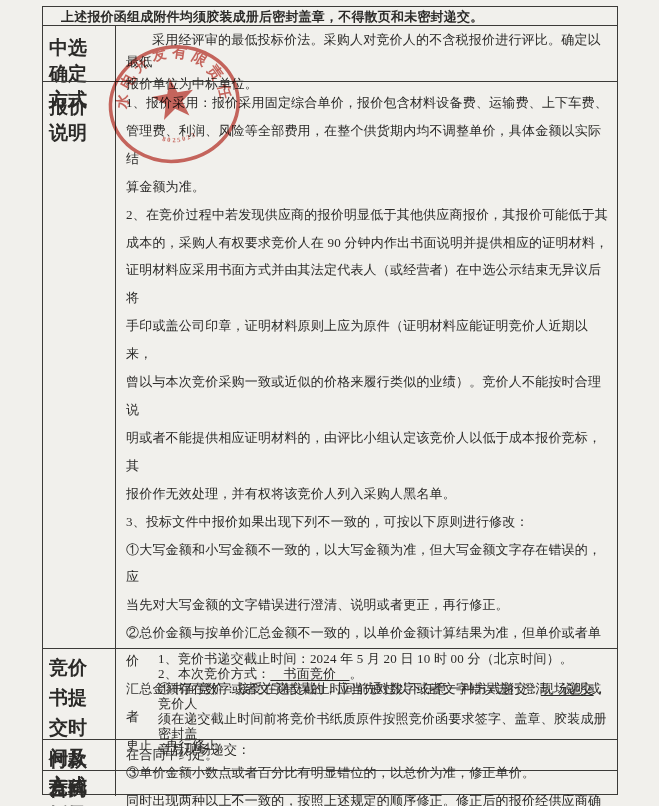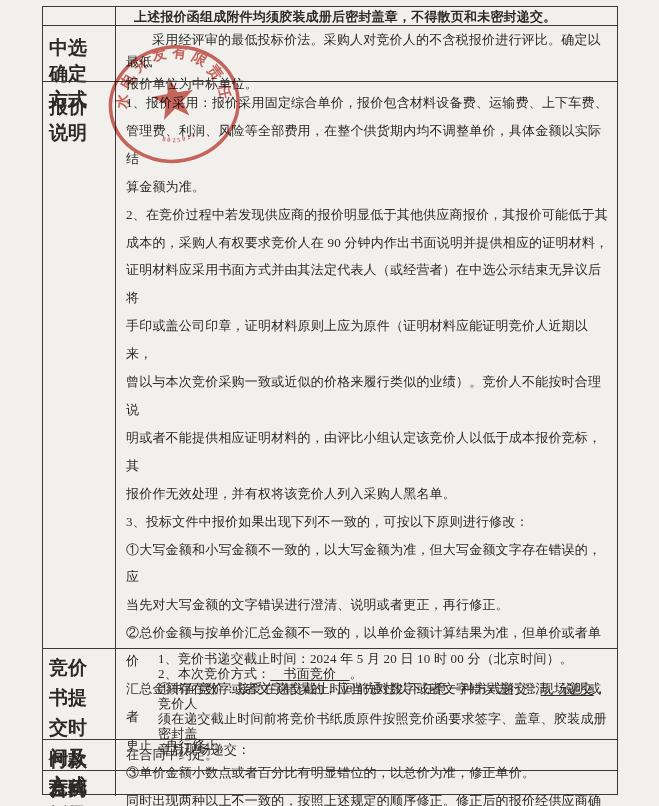--- a/index.html
+++ b/index.html
@@ -28,21 +28,21 @@
     padding-left:6px;padding-right:18px;
     word-break:break-all;
   }
   .content-cell{
     flex:1;box-sizing:border-box;
     font-size:13px;
     padding-left:10px;padding-right:6px;
     letter-spacing:0.2px;
   }
   
-  .row-1{height:18px;}
+  .row-1{height:18px;flex-direction:column;}
   .row-1 .content-cell{font-weight:bold;padding-top:1px;text-indent:8px;}
   .row-2{height:56px;}
   .row-2 .label-cell{padding-top:9px;line-height:26px;}
   .row-2 .content-cell{padding-top:3px;line-height:22px;}
   .row-2 .content-cell .ln:first-child{text-indent:26px;}
   .row-3{height:567px;}
   .row-3 .label-cell{padding-top:12px;}
   .row-3 .content-cell{padding-top:7px;line-height:27.9px;}
   .row-4{height:91px;gap:32px;}
   .row-4 .label-cell{padding-top:4px;line-height:30px;}

